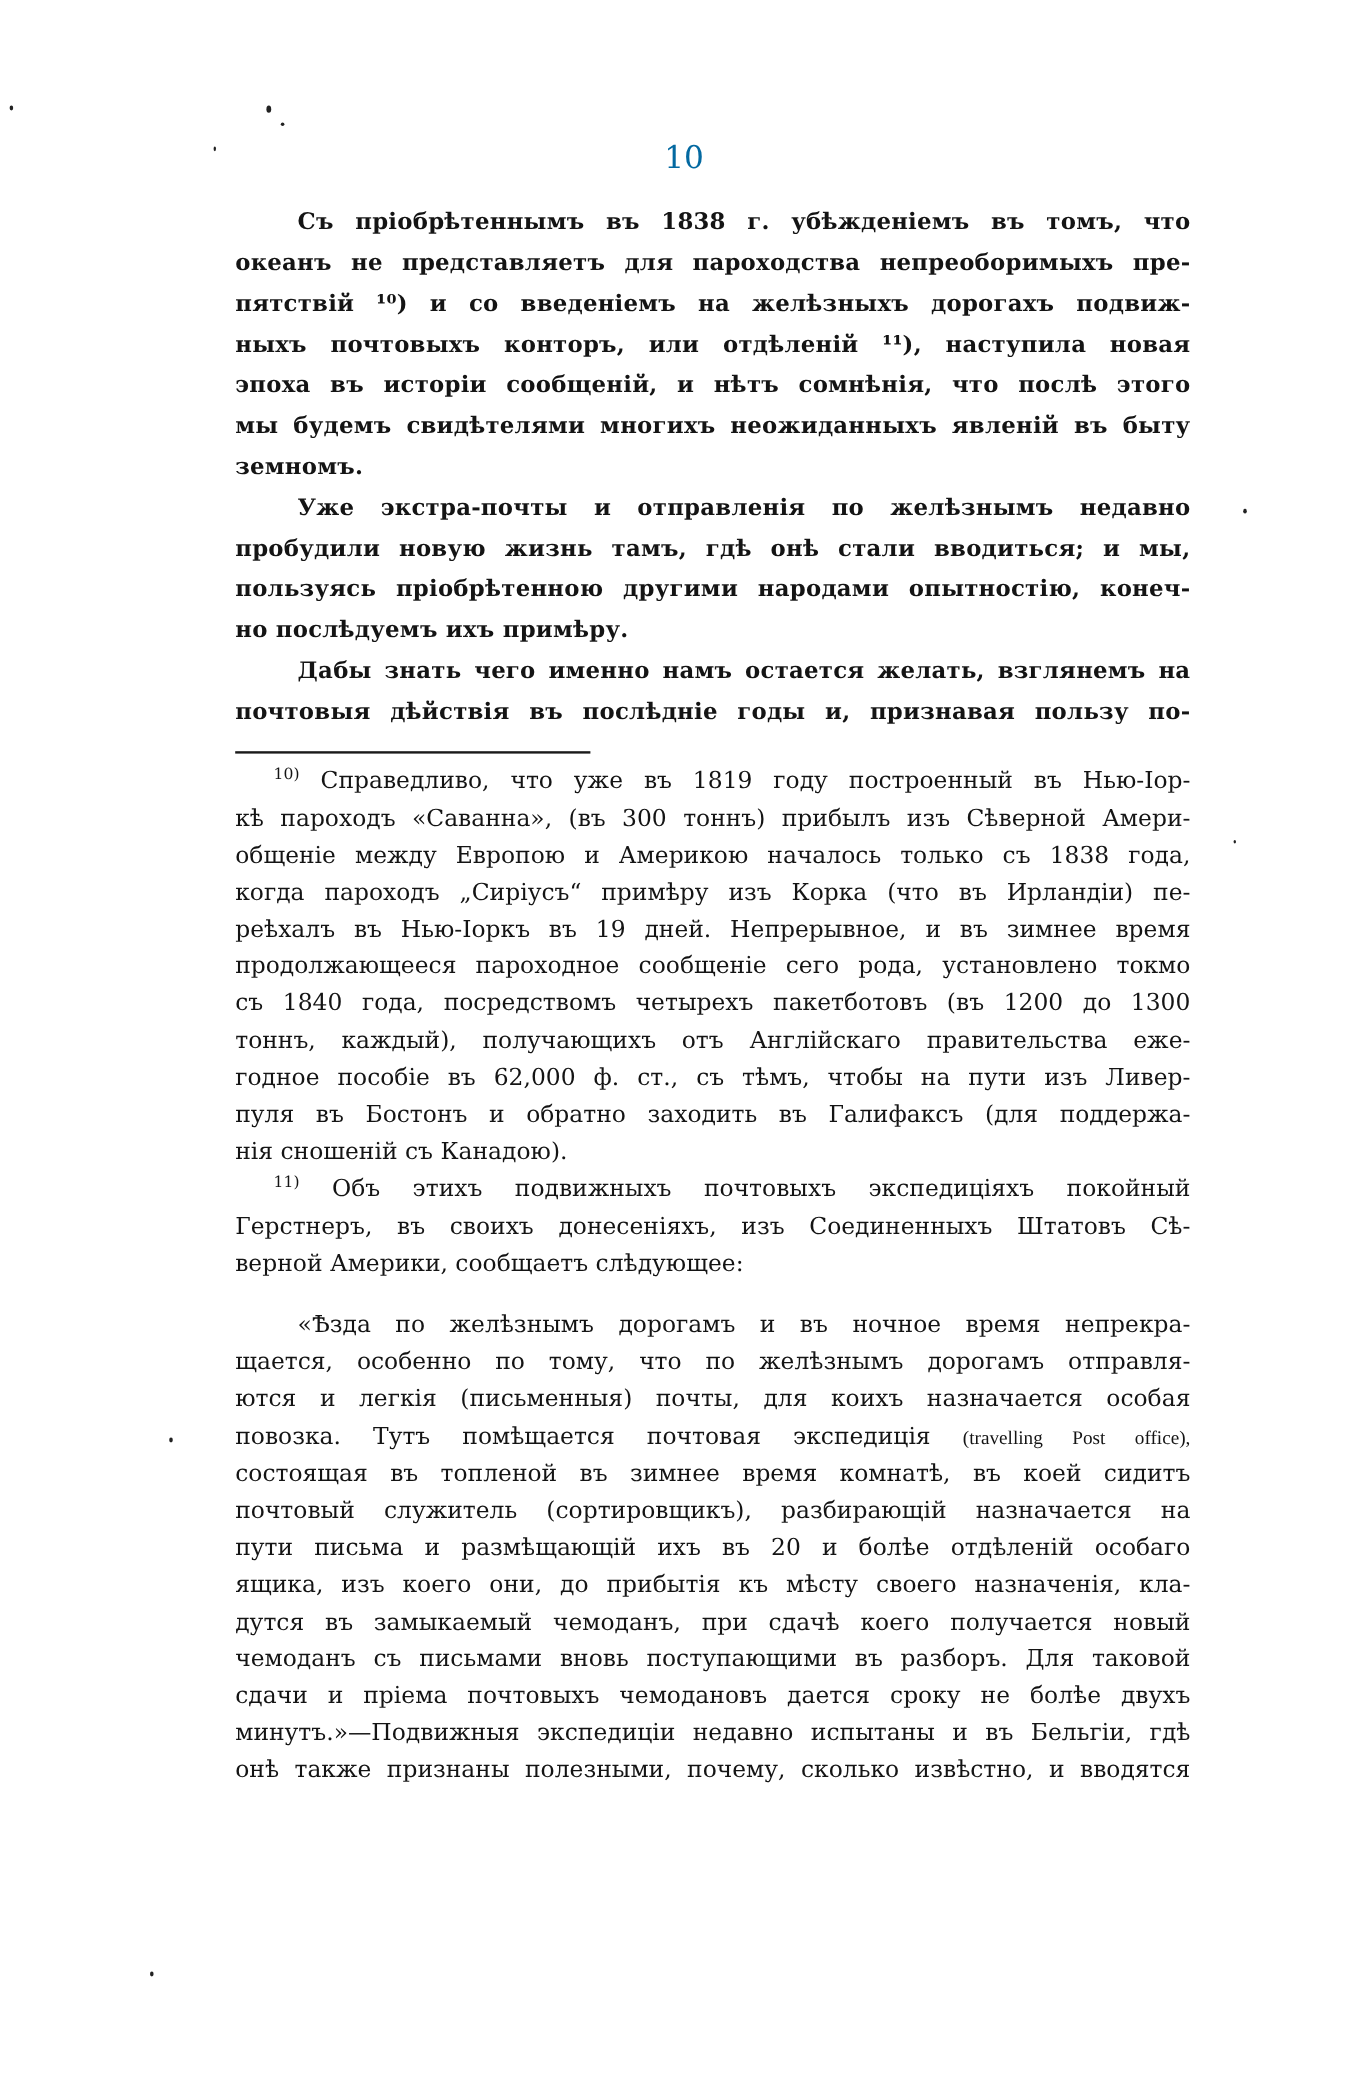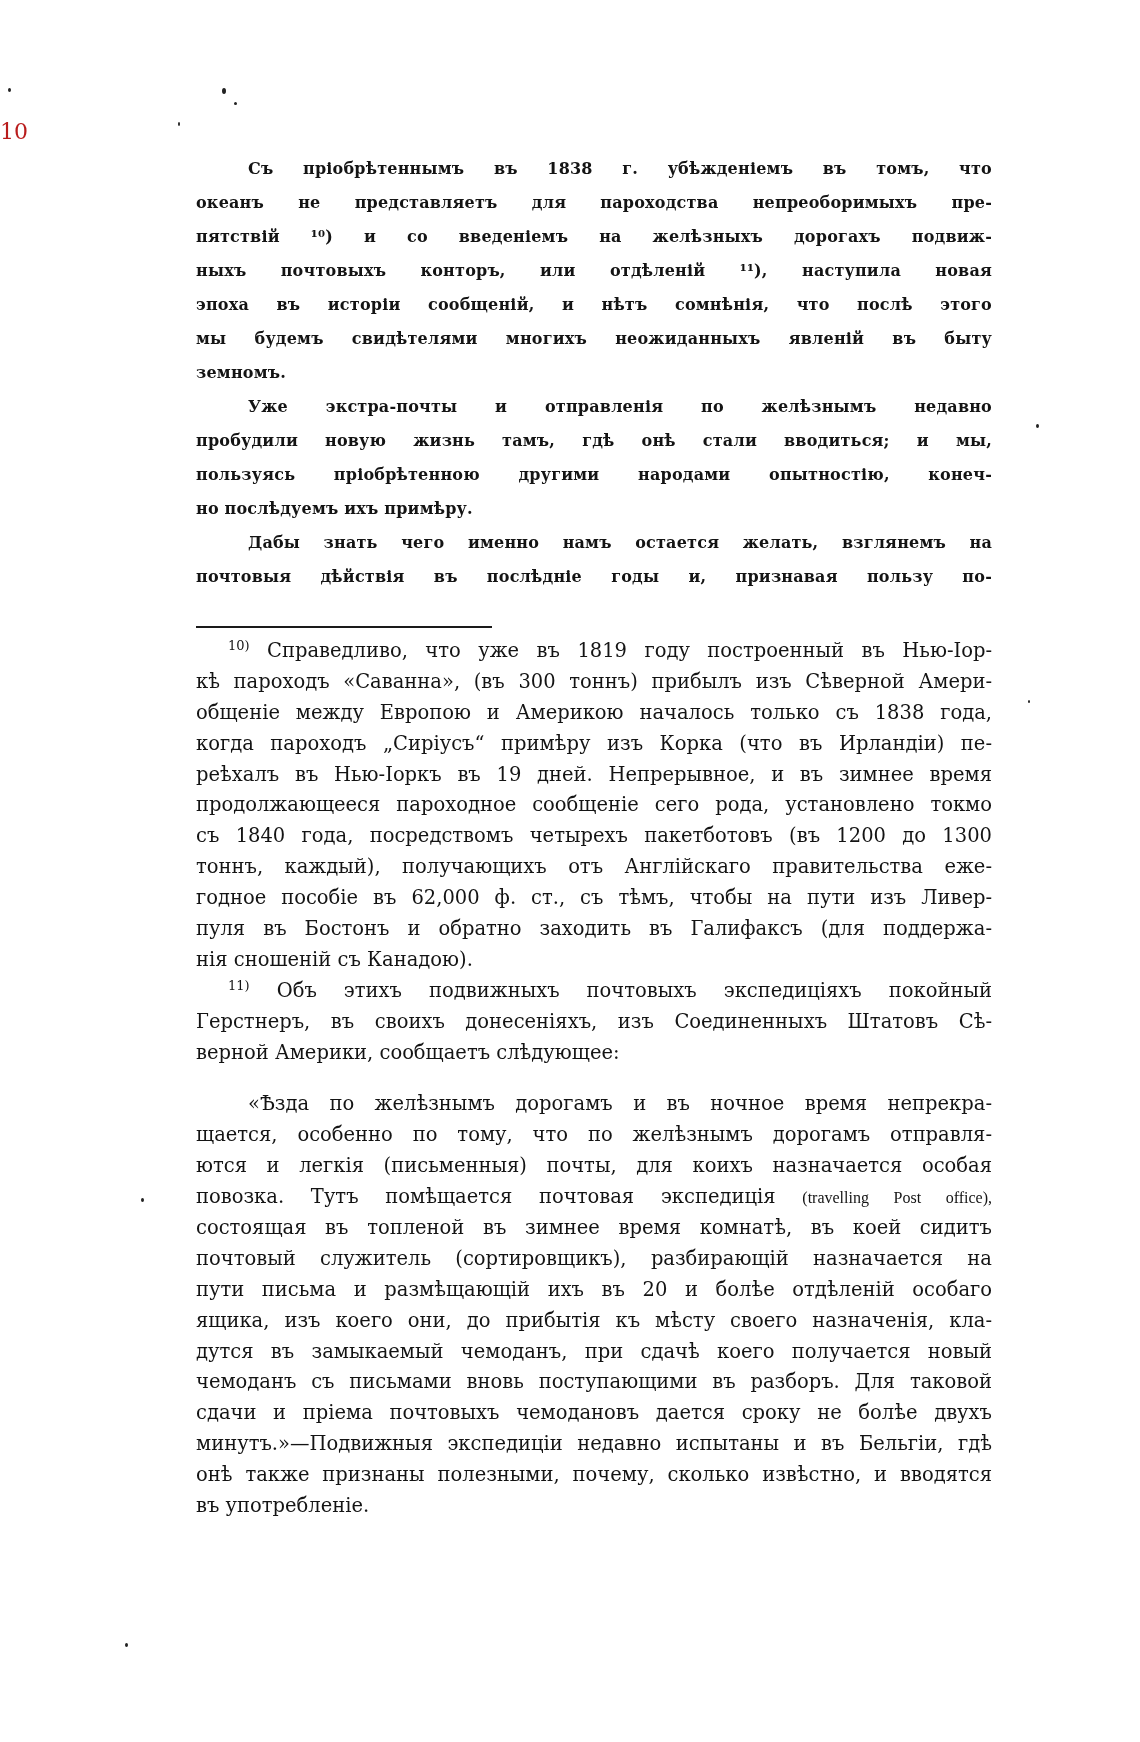--- a/index.html
+++ b/index.html
@@ -8,28 +8,29 @@
     background: #ffffff;
     position: relative;
     overflow: hidden;
     color: #141414;
   }
   .page {
     position: absolute; left: 0; top: 0; width: 1140px; height: 1742px;
   }
   .page-number {
     position: absolute; left: 0; width: 1140px; top: 112px;
+    text-align: center;
     font-family: "DejaVu Serif", serif;
-    font-size: 22px; line-height: 40px;
-    color: #b91c1c;
+    font-size: 26px; line-height: 40px;
+    color: #0369a1;
   }
   .body-text {
-    position: absolute; left: 196px; width: 796px; top: 152px;
+    position: absolute; left: 196px; width: 796px; top: 168px;
     font-family: "DejaVu Serif", serif;
-    font-size: 16px;
+    font-size: 19px;
     font-weight: bold;
     letter-spacing: 0.2px;
   }
   .line {
     display: block;
     height: 34px; line-height: 34px;
     white-space: nowrap;
     text-align: justify;
     text-align-last: justify;
     overflow: visible;
@@ -109,21 +110,20 @@
       <span class="line"><span>повозка. Тутъ помѣщается почтовая экспедиція</span> <span class="latin">(travelling Post office),</span></span>
       <span class="line">состоящая въ топленой въ зимнее время комнатѣ, въ коей сидитъ</span>
       <span class="line">почтовый служитель (сортировщикъ), разбирающій назначается на</span>
       <span class="line">пути письма и размѣщающій ихъ въ 20 и болѣе отдѣленій особаго</span>
       <span class="line">ящика, изъ коего они, до прибытія къ мѣсту своего назначенія, кла-</span>
       <span class="line">дутся въ замыкаемый чемоданъ, при сдачѣ коего получается новый</span>
       <span class="line">чемоданъ съ письмами вновь поступающими въ разборъ. Для таковой</span>
       <span class="line">сдачи и пріема почтовыхъ чемодановъ дается сроку не болѣе двухъ</span>
       <span class="line">минутъ.»—Подвижныя экспедиціи недавно испытаны и въ Бельгіи, гдѣ</span>
       <span class="line">онѣ также признаны полезными, почему, сколько извѣстно, и вводятся</span>
-      <span class="line last">въ употребленіе.</span>
     </div>
   </div>
 
   <div class="speck" style="left:222px;top:88px;width:4px;height:6px;"></div>
   <div class="speck" style="left:234px;top:102px;width:3px;height:3px;"></div>
   <div class="speck" style="left:8px;top:88px;width:3px;height:4px;"></div>
   <div class="speck" style="left:178px;top:122px;width:2px;height:4px;"></div>
   <div class="speck" style="left:141px;top:1198px;width:3px;height:4px;"></div>
   <div class="speck" style="left:125px;top:1643px;width:3px;height:4px;"></div>
   <div class="speck" style="left:1036px;top:424px;width:3px;height:4px;"></div>

